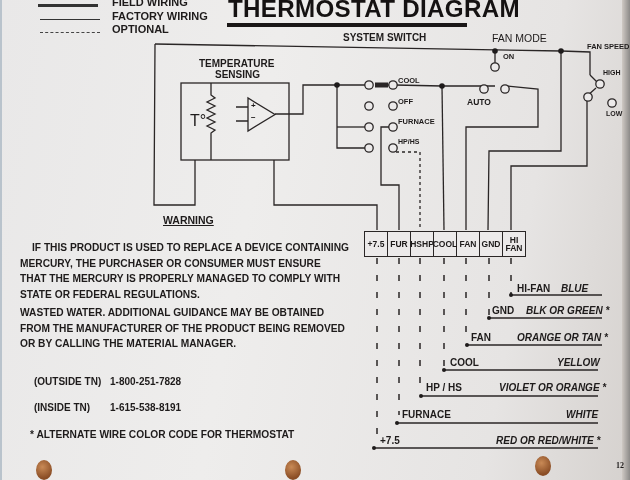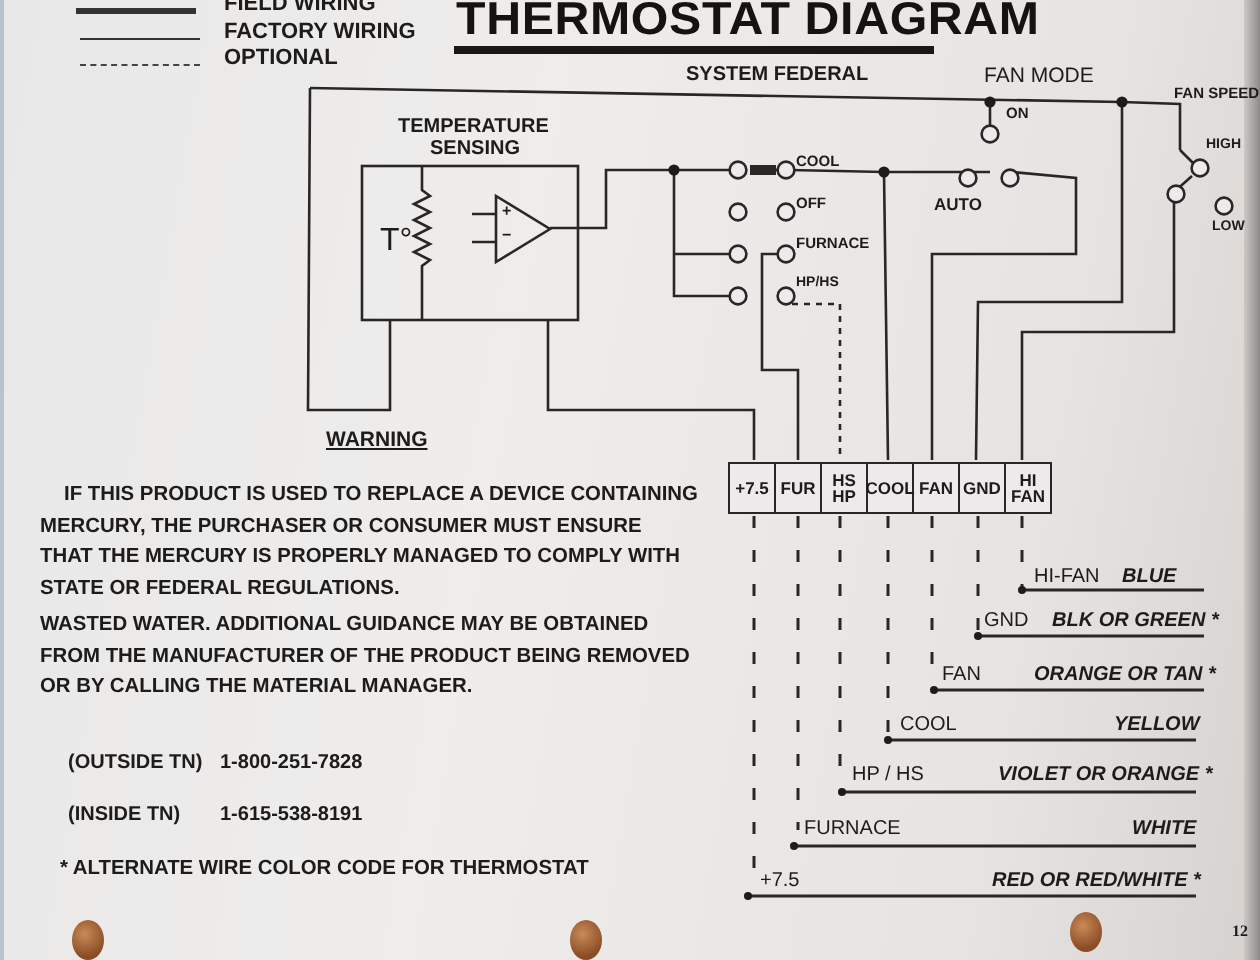--- a/index.html
+++ b/index.html
@@ -32,21 +32,21 @@
   .term {
     border-right: 1px solid #2a2626; font-size: 8.5px; font-weight: bold;
     display: flex; align-items: center; justify-content: center; text-align: center;
     line-height: 8px; color: #1e1b1b;
   }
   .term:last-child { border-right: none; }
   .hole {
     position: absolute; width: 16px; height: 20px; border-radius: 50%;
     background: radial-gradient(circle at 40% 35%, #c98a56, #8a4d25 70%);
   }
-  .wire-label { position: absolute; font-size: 10px; font-weight: normal; color: #1e1b1b; font-style: normal; }
+  .wire-label { position: absolute; font-size: 10px; font-weight: bold; color: #1e1b1b; font-style: normal; }
   .wire-color { position: absolute; font-size: 10px; font-weight: bold; font-style: italic; color: #1e1b1b; white-space: nowrap; }
   .warn-text { position: absolute; font-size: 10.2px; font-weight: bold; color: #1e1b1b; line-height: 15.5px; white-space: nowrap; }
 </style>
 </head>
 <body>
 
 <div class="paper"></div>
 <div class="edge-right"></div>
 
 <div>
@@ -54,21 +54,21 @@
   <div class="txt" style="left:112px;top:-4px;font-size:11px;">FIELD WIRING</div>
   <div class="legend-line" style="left:40px;top:19px;width:60px;"></div>
   <div class="txt" style="left:112px;top:10px;font-size:11px;">FACTORY WIRING</div>
   <div class="legend-line dashed" style="left:40px;top:32px;width:60px;"></div>
   <div class="txt" style="left:112px;top:23px;font-size:11px;">OPTIONAL</div>
 </div>
 
 <div class="title">THERMOSTAT DIAGRAM</div>
 <div class="title-underline"></div>
 
-<div class="txt" style="left:343px;top:32px;font-size:10px;">SYSTEM FEDERAL</div>
+<div class="txt" style="left:343px;top:32px;font-size:10px;">SYSTEM SWITCH</div>
 <div class="txt" style="left:471px;top:32px;font-size:10.5px;font-weight:normal;padding-left:21px;">FAN MODE</div>
 <div class="txt" style="left:587px;top:42px;font-size:7.5px;">FAN SPEED</div>
 <div class="txt" style="left:199px;top:58px;font-size:10px;">TEMPERATURE</div>
 <div class="txt" style="left:215px;top:69px;font-size:10px;text-align:right;">SENSING</div>
 
 <svg width="630" height="480" style="position:absolute;left:0;top:0;" viewBox="0 0 630 480">
   <g stroke="#2a2626" stroke-width="1.3" fill="none">
 
     <path d="M155 44 L 561 51 L 590 52 L 590 75"></path>
     <path d="M155 44 L 154 205 L 195 205 L 195 160"></path>
@@ -176,21 +176,21 @@
 <div class="txt" style="left:603px;top:69px;font-size:7px;">HIGH</div>
 <div class="txt" style="left:606px;top:110px;font-size:7px;">LOW</div>
 
 <div class="term-block">
   <div class="term" style="width:22px;">
       <span>+7.5</span>
     </div>
   <div class="term" style="width:22px;">
       <span>FUR</span>
     </div>
-  <div class="term" style="width:22px;flex-direction:column;">
+  <div class="term" style="width:22px;">
       <span>HS</span>
       <span>HP</span>
     </div>
   <div class="term" style="width:22px;">
       <span>COOL</span>
     </div>
   <div class="term" style="width:22px;">
       <span>FAN</span>
     </div>
   <div class="term" style="width:22px;">

